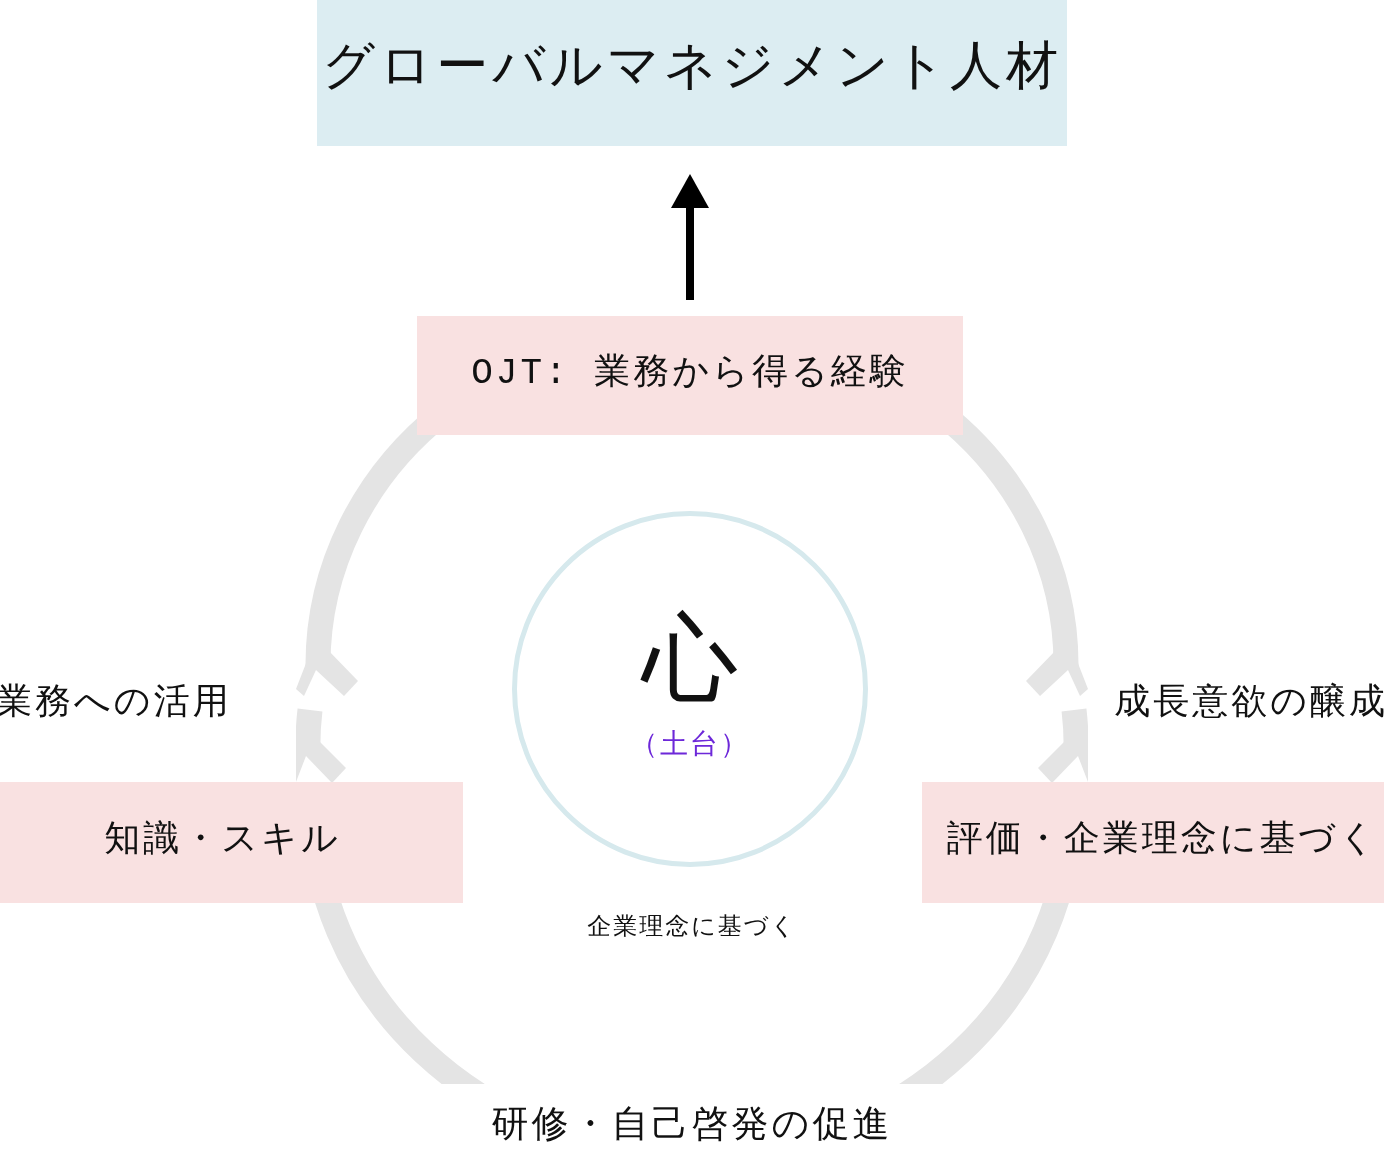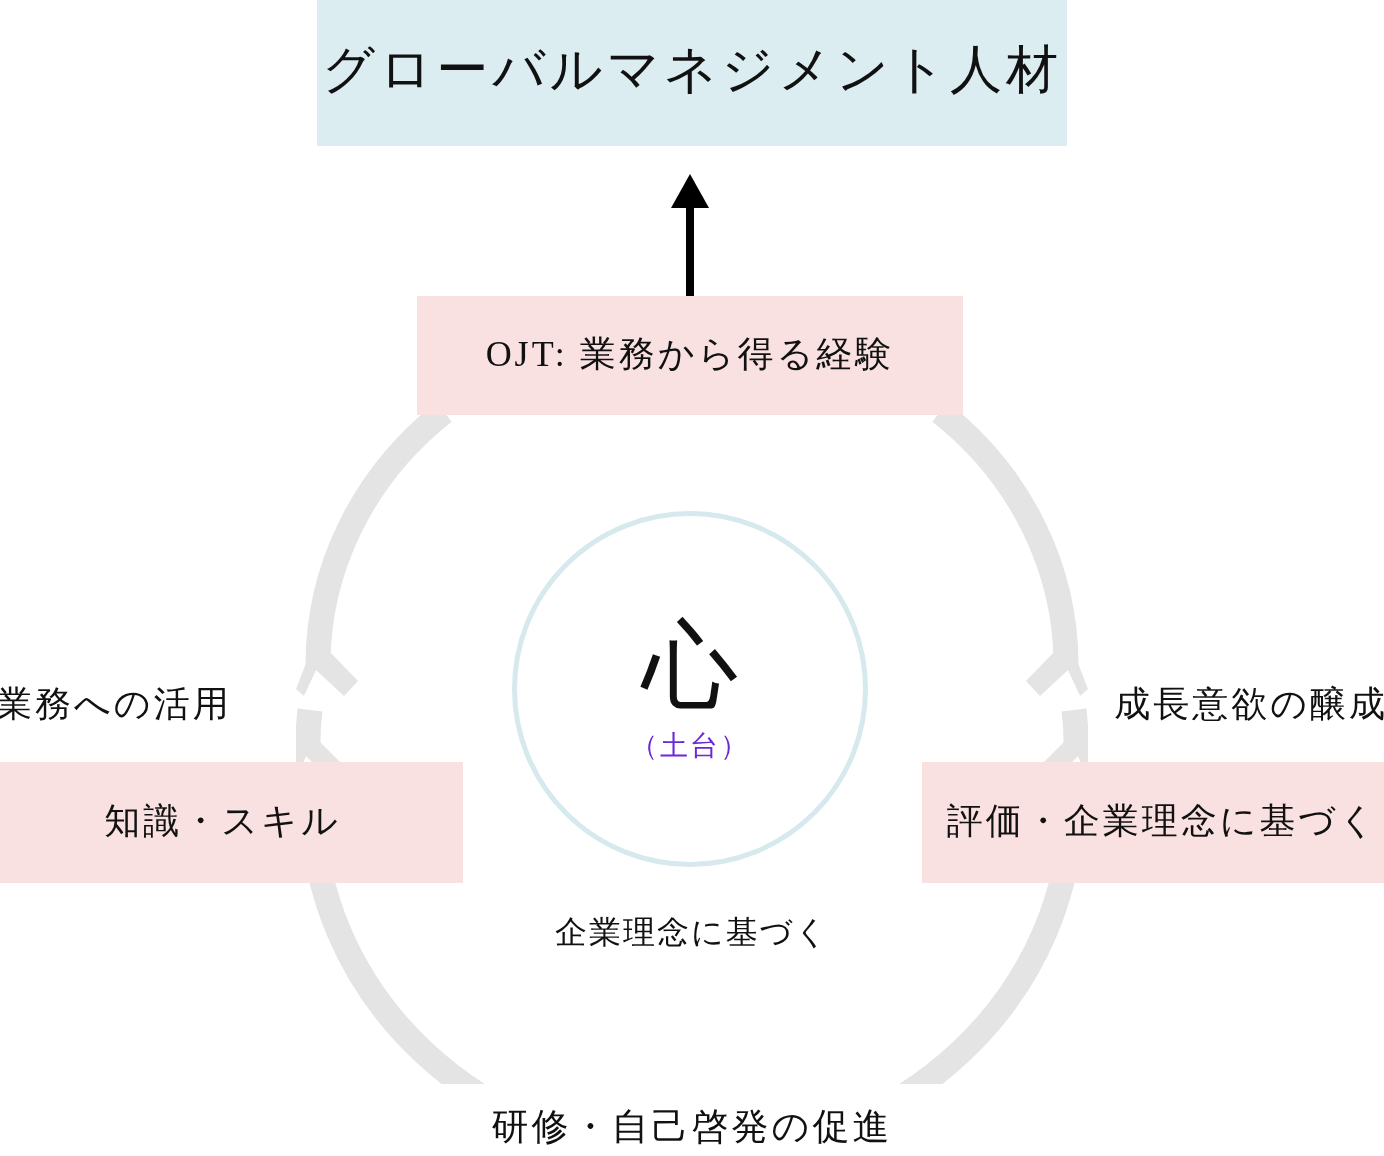--- a/index.html
+++ b/index.html
@@ -10,20 +10,21 @@
   body {
     font-family: "Liberation Serif", "DejaVu Serif", serif;
     color: #111111;
   }
   #stage {
     position: relative;
     width: 1384px;
     height: 1156px;
     overflow: hidden;
     background: #ffffff;
+    font-family: Liberation Mono, monospace;
   }
 
   
   .top-banner {
     position: absolute;
     left: 317px;
     top: 0px;
     width: 750px;
     height: 146px;
     background: #dcedf2;
@@ -89,20 +90,21 @@
   }
 
   
   .pink-box {
     position: absolute;
     background: #f9e1e1;
     display: flex;
     align-items: center;
     justify-content: center;
     box-sizing: border-box;
+    margin-top: 20px;
   }
   .pink-box .pink-label {
     font-size: 36px;
     letter-spacing: 3px;
     white-space: nowrap;
     color: #111111;
     line-height: 1;
     padding-bottom: 3px;
   }
   .box-ojt {
@@ -133,21 +135,21 @@
     color: #111111;
     line-height: 1;
   }
   .cap-left  { left: -4px;  top: 686px; }
   .cap-right { right: -4px; top: 686px; }
   .cap-center {
     left: 0;
     top: 916px;
     width: 1384px;
     text-align: center;
-    font-size: 32px;
+    font-size: 24px;
     letter-spacing: 2px;
   }
   .cap-bottom {
     left: 0;
     top: 1108px;
     width: 1384px;
     text-align: center;
     font-size: 37px;
     letter-spacing: 3px;
   }

